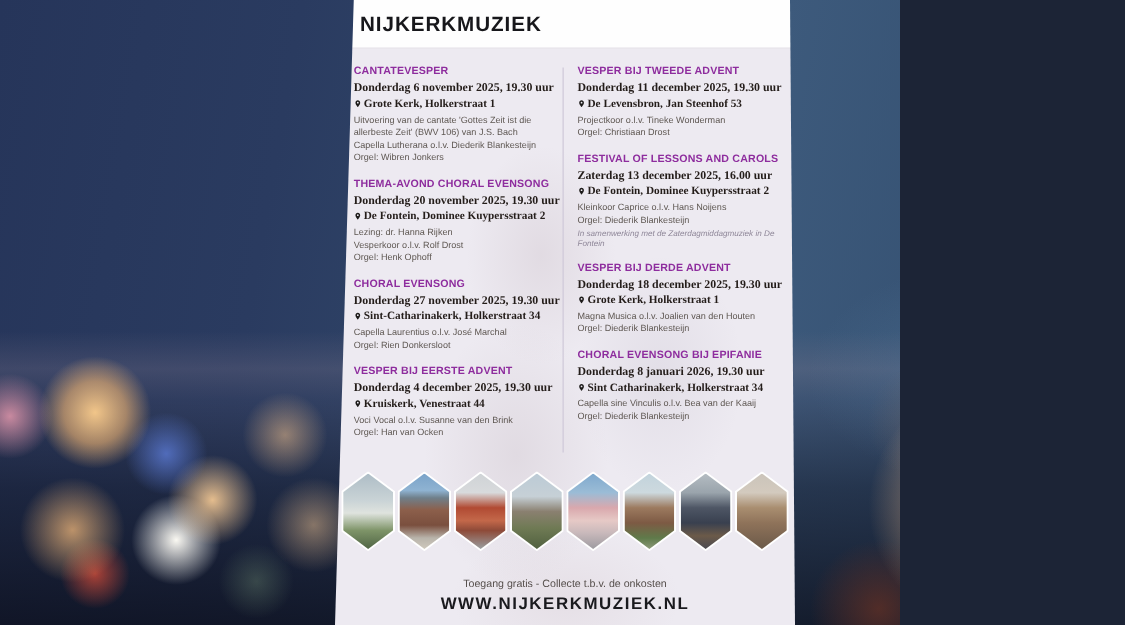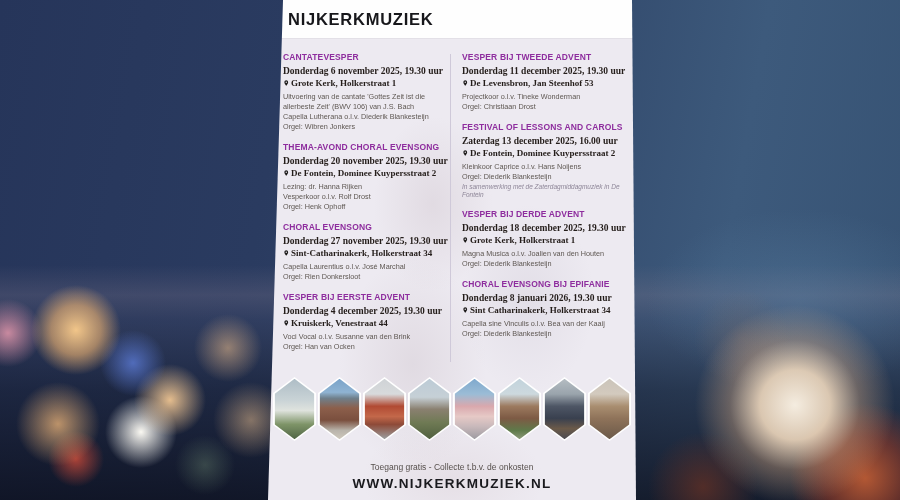--- a/index.html
+++ b/index.html
@@ -1,21 +1,21 @@
 <!DOCTYPE html>
 <html style="--accent: #8e2d9e; --poster-body: #edeaf1; --poster-header: #fefefe; --divider: #cfc9d9; --text-dark: #241d1a; --text-detail: #5e5752;"><head>
 <meta charset="utf-8">
 <style>
   html,body{margin:0;padding:0;}
   body{
     width:900px;height:500px;overflow:hidden;
     font-family:"Liberation Sans",sans-serif;
     background:#1c2436;
   }
-  .scene{position:relative;width:900px;height:500px;overflow:hidden;}
+  .scene{position:relative;width:720px;height:500px;overflow:hidden;}
 
   
   .bokeh{
     position:absolute;inset:0;
     background:
       radial-gradient(circle 100px at 795px 405px, rgba(253,244,230,.96) 0%, rgba(250,225,195,.85) 35%, rgba(235,185,140,.35) 65%, rgba(235,185,140,0) 100%),
       radial-gradient(circle 75px at 865px 478px, rgba(196,94,52,.9) 0%, rgba(160,62,40,.55) 55%, rgba(160,62,40,0) 100%),
       radial-gradient(circle 55px at 703px 487px, rgba(96,48,38,.8) 0%, rgba(96,48,38,0) 100%),
       radial-gradient(circle 48px at 742px 338px, rgba(140,110,95,.3) 0%, rgba(140,110,95,0) 100%),
       radial-gradient(circle 45px at 76px 330px, rgba(252,205,140,.95) 0%, rgba(247,185,115,.6) 55%, rgba(247,185,115,0) 100%),

